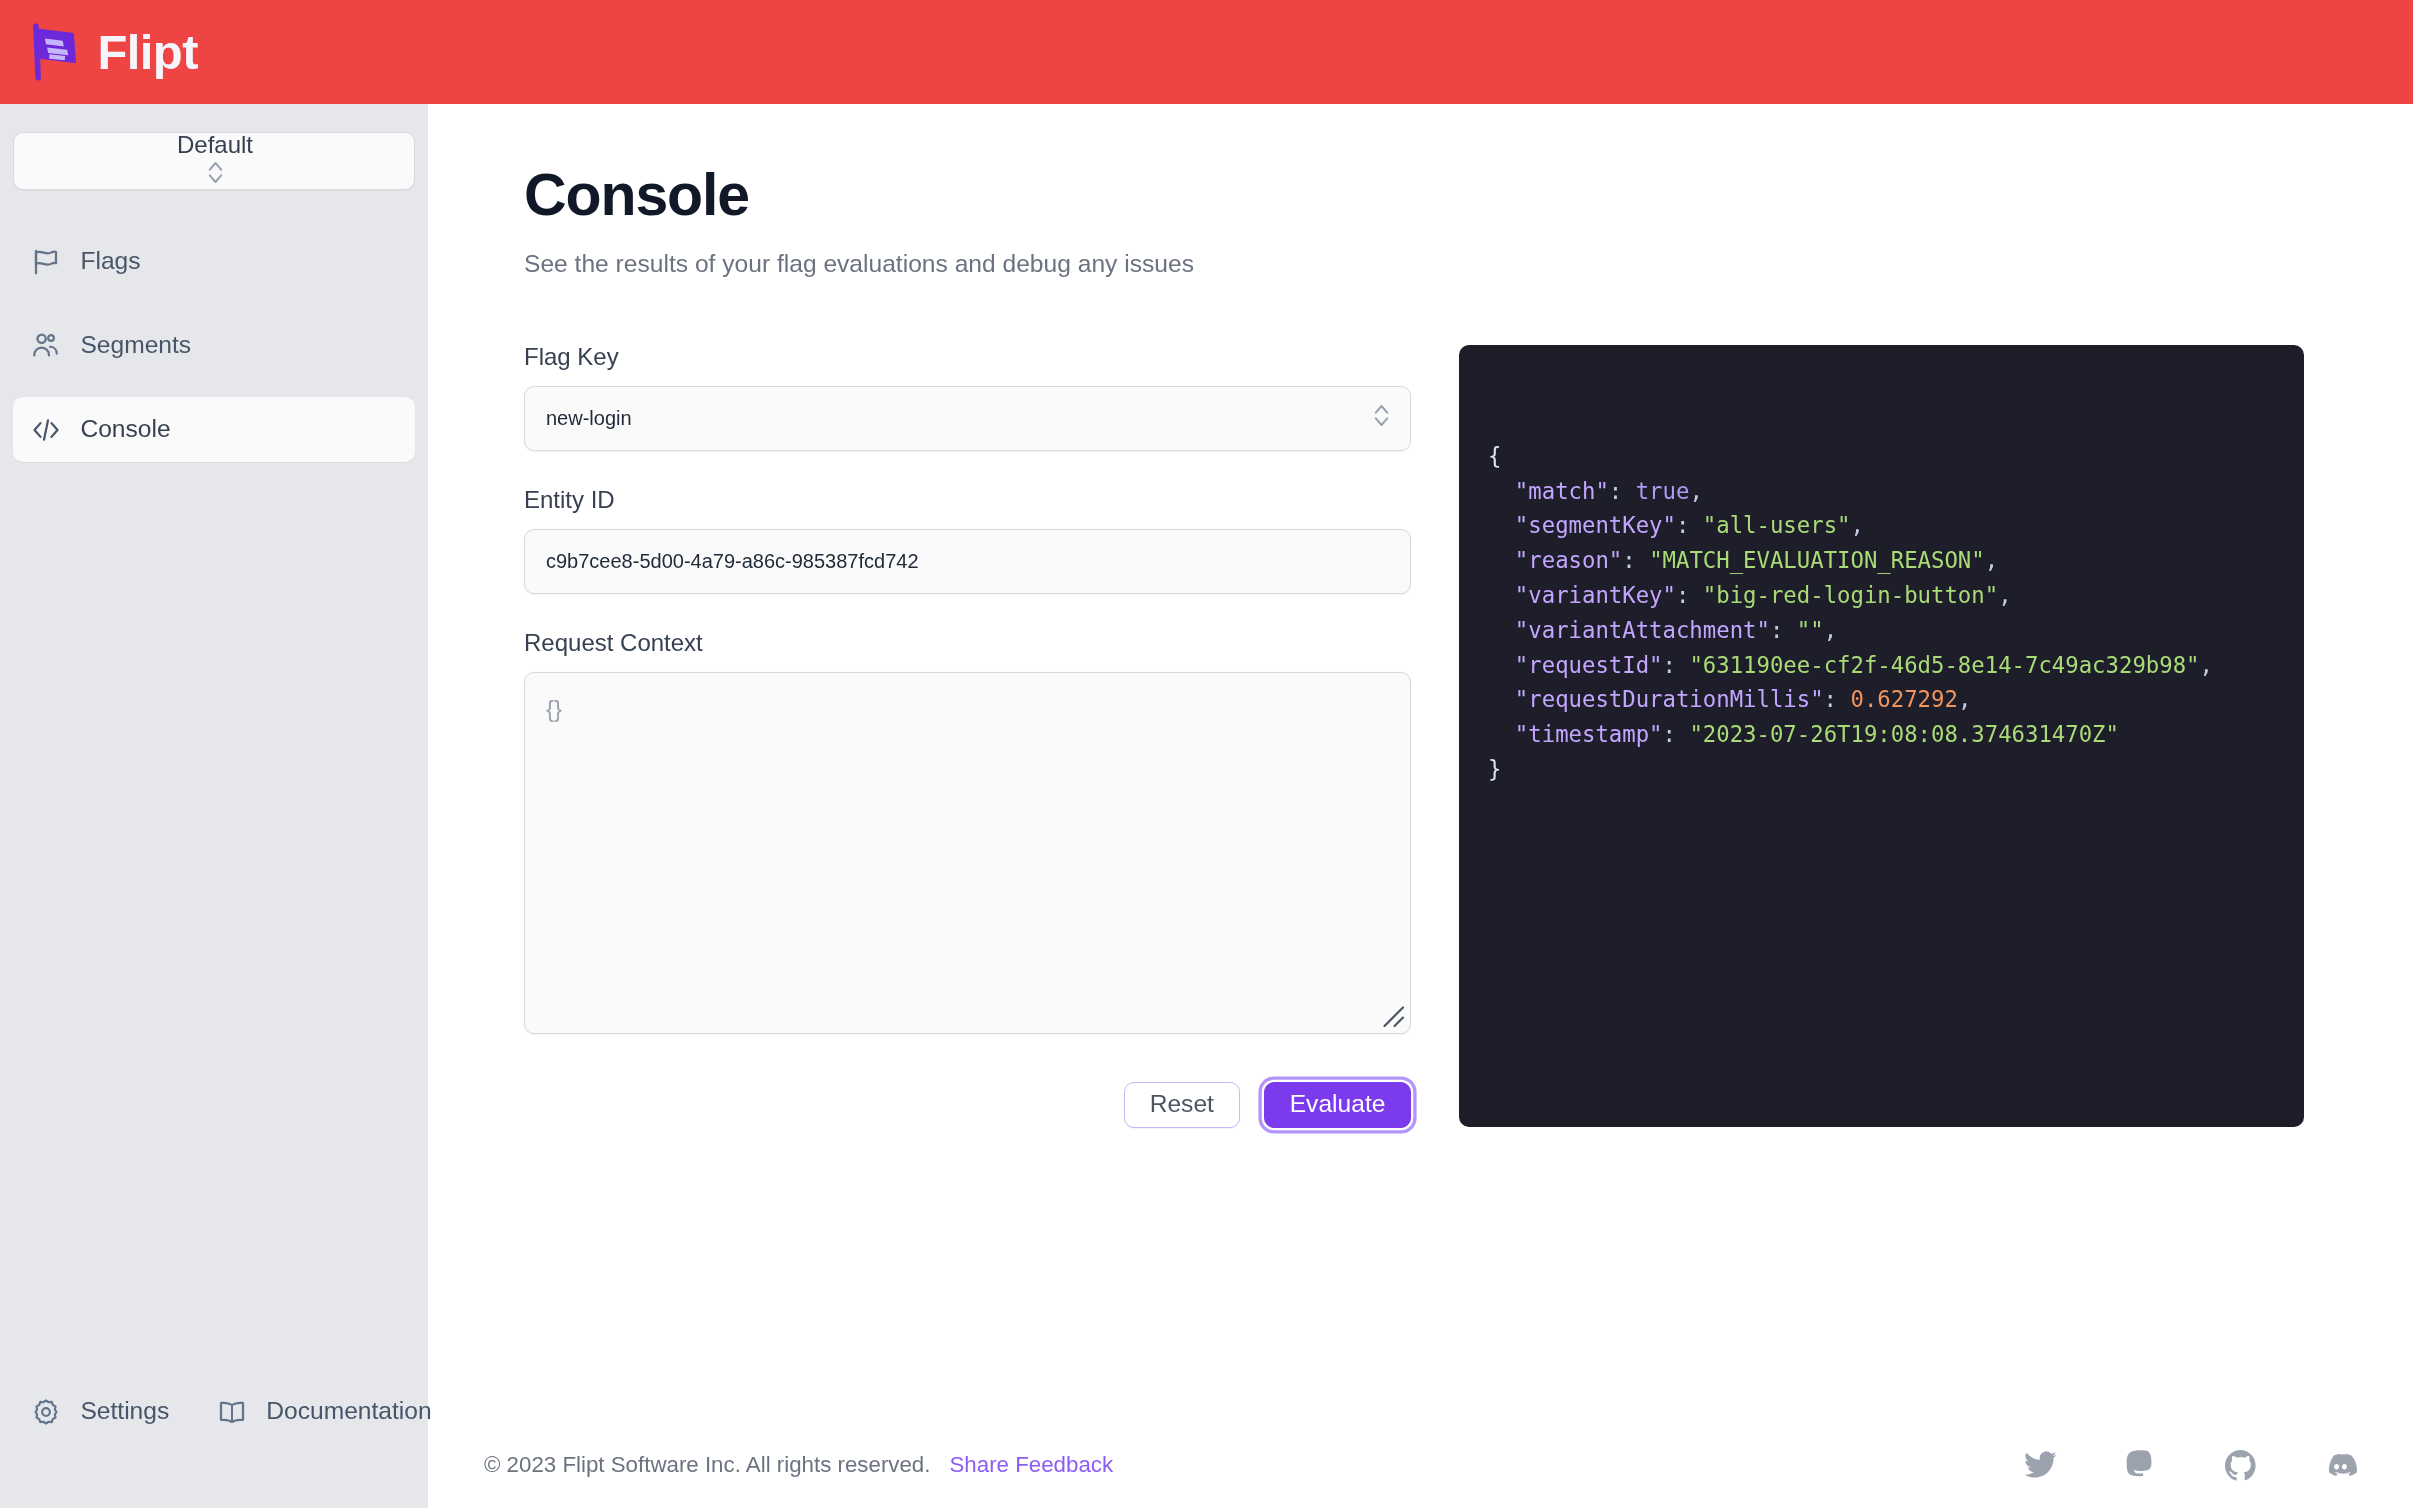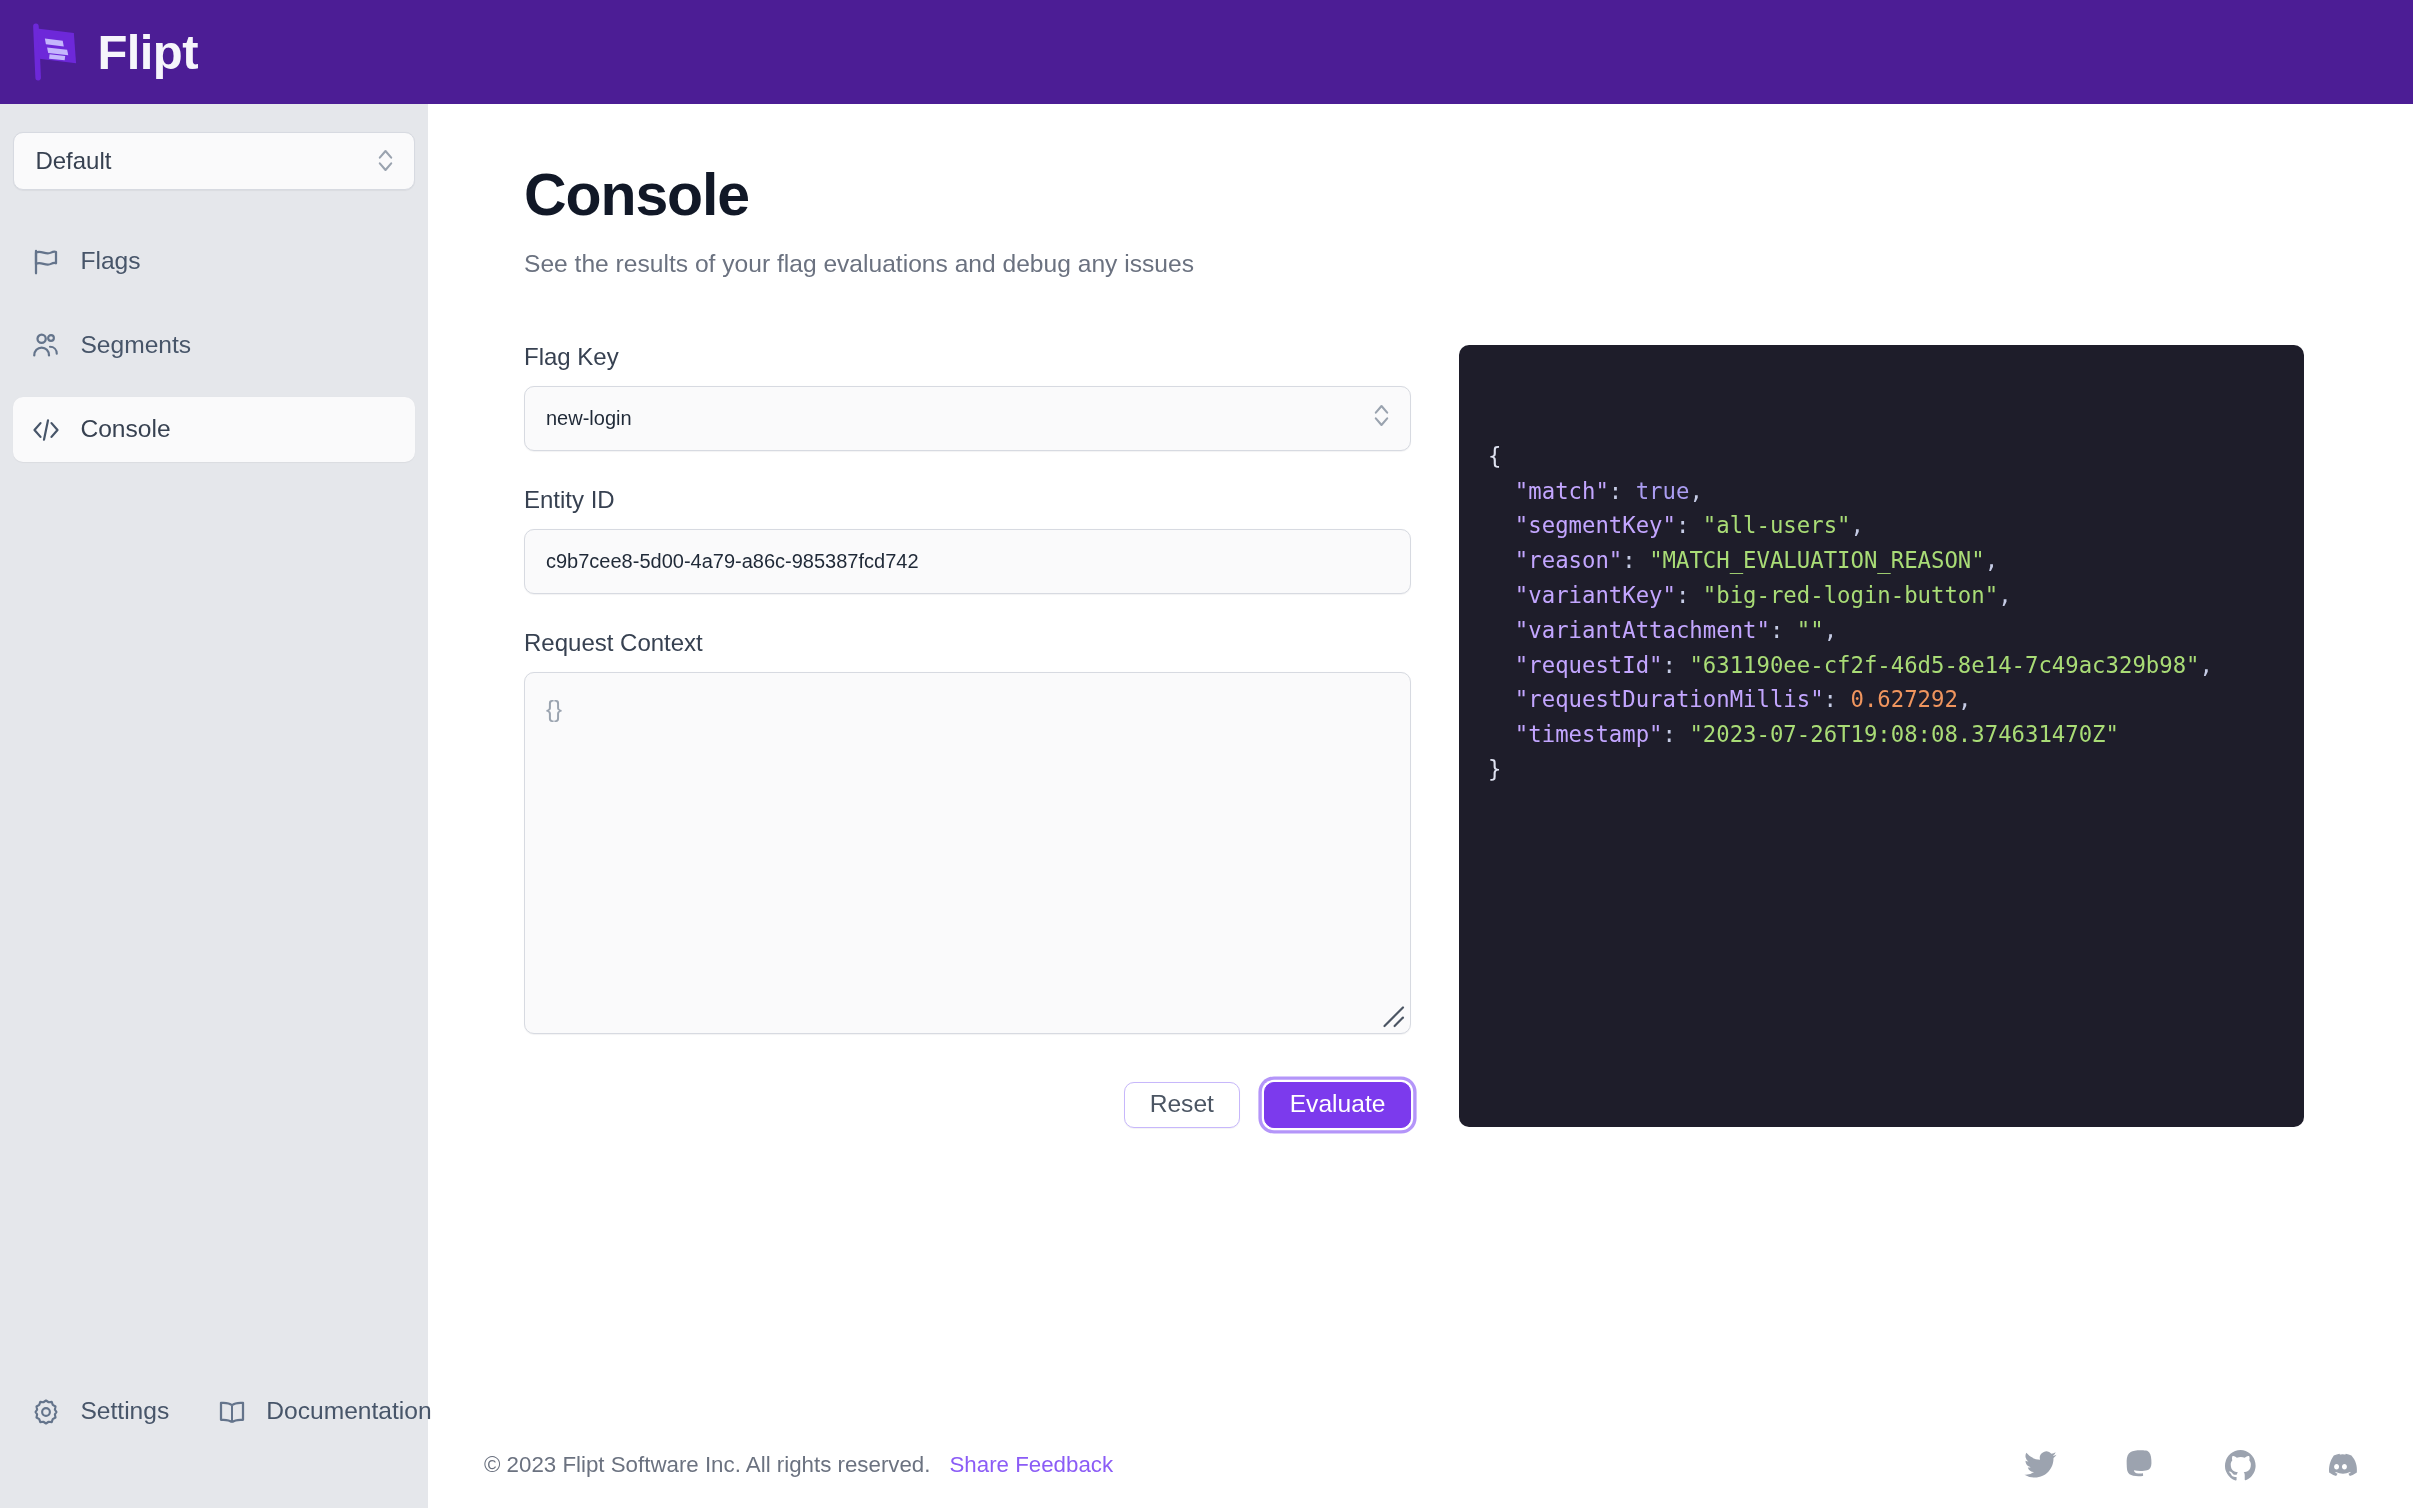--- a/index.html
+++ b/index.html
@@ -16,21 +16,21 @@
     color: #1f2937;
     -webkit-font-smoothing: antialiased;
   }
 
   
   .app-header {
     position: absolute;
     top: 0; left: 0;
     width: 2413px;
     height: 104px;
-    background: #4c1d95;
+    background: #ef4444;
     display: flex;
     align-items: center;
     padding-left: 29px;
     z-index: 5;
   }
   .brand {
     display: flex;
     align-items: center;
     gap: 14.5px;
     text-decoration: none;
@@ -61,20 +61,21 @@
     height: 58px;
     background: #fafafb;
     border: 1.7px solid #d7dae1;
     border-radius: 10px;
     display: flex;
     align-items: center;
     justify-content: space-between;
     padding: 0 19px 0 21px;
     box-shadow: 0 0.6px 1.1px rgba(16,24,40,.05);
     cursor: pointer;
+    flex-direction: column;
   }
   .ns-select-value {
     font-size: 24px;
     color: #374151;
     line-height: 1;
   }
   .updown { width: 19px; height: 31px; flex: none; }
 
   .nav-top { margin-top: 39px; display: flex; flex-direction: column; gap: 19px; }
   .nav-item {

